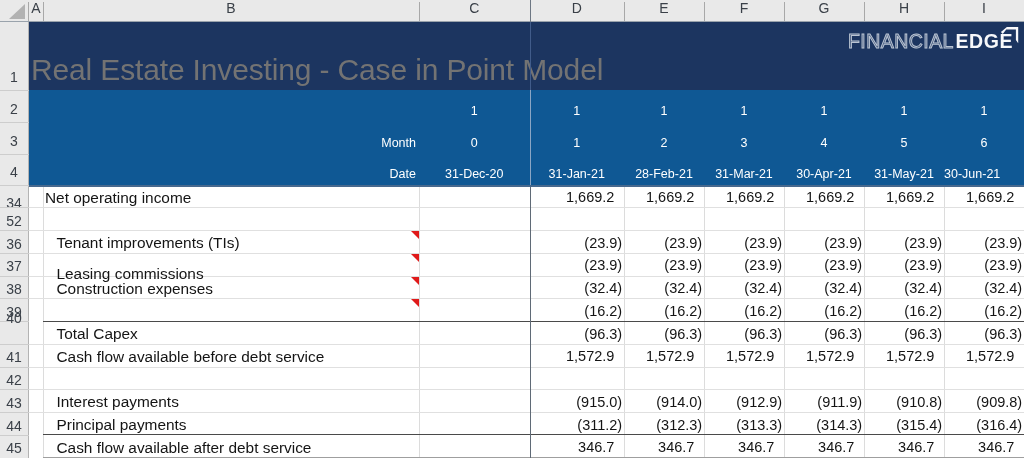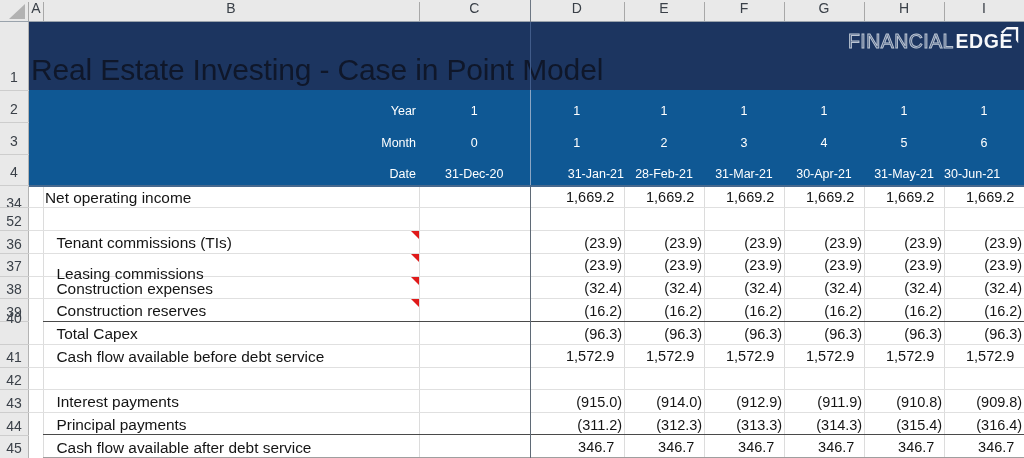--- a/index.html
+++ b/index.html
@@ -60,46 +60,45 @@
 <div class="rhl" style="top:350.3px;">41</div>
 <div class="a" style="left:0;top:366.5px;width:29px;height:1px;background:#cdcdcd;"></div>
 <div class="rhl" style="top:373.1px;">42</div>
 <div class="a" style="left:0;top:389.2px;width:29px;height:1px;background:#cdcdcd;"></div>
 <div class="rhl" style="top:395.8px;">43</div>
 <div class="a" style="left:0;top:412.0px;width:29px;height:1px;background:#cdcdcd;"></div>
 <div class="rhl" style="top:418.6px;">44</div>
 <div class="a" style="left:0;top:434.8px;width:29px;height:1px;background:#cdcdcd;"></div>
 <div class="rhl" style="top:441.3px;">45</div>
 <div class="a" style="left:29px;top:22px;width:995px;height:68px;background:#1c3560;"></div>
-<div class="a" style="left:31px;top:55px;font-size:30px;letter-spacing:-0.15px;color:#0f172a;white-space:nowrap;line-height:1;">Real Estate Investing - Case in Point Model</div>
+<div class="a" style="left:31px;top:55px;font-size:30px;letter-spacing:-0.15px;color:#737373;white-space:nowrap;line-height:1;">Real Estate Investing - Case in Point Model</div>
 <svg class="a" style="left:848px;top:25px;" width="172" height="34" viewBox="0 0 172 34">
 <text x="0" y="23" font-family="Liberation Sans" font-size="19.5" fill="rgba(185,196,212,0.28)" stroke="#bac4d2" stroke-width="0.95" letter-spacing="0.45">FINANCIAL</text>
 <text x="107.5" y="23" font-family="Liberation Sans" font-size="19.5" font-weight="bold" fill="#f7f8fa" letter-spacing="0.55">EDGE</text>
 <path d="M152.9,7.0 L158.9,2.1 L170.2,2.1 L170.2,18.3 L167.9,15.1 L167.9,4.6 L158.2,4.6 L154.8,8.9 Z" fill="#f7f8fa"></path>
 </svg>
 <div class="a" style="left:29px;top:90px;width:995px;height:95px;background:#0f5894;"></div>
-<div class="bh" style="left:43px;width:373px;bottom:340.5px;text-align:right;">Year</div>
 <div class="bh" style="left:43px;width:373px;bottom:308.5px;text-align:right;">Month</div>
 <div class="bh" style="left:43px;width:373px;bottom:277.5px;text-align:right;">Date</div>
 <div class="bh" style="left:419px;width:110.5px;bottom:340.5px;text-align:center;">1</div>
 <div class="bh" style="left:529.5px;width:94.5px;bottom:340.5px;text-align:center;">1</div>
 <div class="bh" style="left:624px;width:80px;bottom:340.5px;text-align:center;">1</div>
 <div class="bh" style="left:704px;width:80px;bottom:340.5px;text-align:center;">1</div>
 <div class="bh" style="left:784px;width:80px;bottom:340.5px;text-align:center;">1</div>
 <div class="bh" style="left:864px;width:80px;bottom:340.5px;text-align:center;">1</div>
 <div class="bh" style="left:944px;width:80px;bottom:340.5px;text-align:center;">1</div>
 <div class="bh" style="left:419px;width:110.5px;bottom:308.5px;text-align:center;">0</div>
 <div class="bh" style="left:529.5px;width:94.5px;bottom:308.5px;text-align:center;">1</div>
 <div class="bh" style="left:624px;width:80px;bottom:308.5px;text-align:center;">2</div>
 <div class="bh" style="left:704px;width:80px;bottom:308.5px;text-align:center;">3</div>
 <div class="bh" style="left:784px;width:80px;bottom:308.5px;text-align:center;">4</div>
 <div class="bh" style="left:864px;width:80px;bottom:308.5px;text-align:center;">5</div>
 <div class="bh" style="left:944px;width:80px;bottom:308.5px;text-align:center;">6</div>
 <div class="bh" style="left:419px;width:110.5px;bottom:277.5px;text-align:center;">31-Dec-20</div>
-<div class="bh" style="left:529.5px;width:94.5px;bottom:277.5px;text-align:right;">31-Jan-21</div>
+<div class="bh" style="left:529.5px;width:94.5px;bottom:277.5px;text-align:center;">31-Jan-21</div>
 <div class="bh" style="left:624px;width:80px;bottom:277.5px;text-align:center;">28-Feb-21</div>
 <div class="bh" style="left:704px;width:80px;bottom:277.5px;text-align:center;">31-Mar-21</div>
 <div class="bh" style="left:784px;width:80px;bottom:277.5px;text-align:center;">30-Apr-21</div>
 <div class="bh" style="left:864px;width:80px;bottom:277.5px;text-align:center;">31-May-21</div>
 <div class="bh" style="left:944px;width:80px;bottom:277.5px;">30-Jun-21</div>
 <div class="a" style="left:43px;top:185px;width:1px;height:273px;background:#dcdcdc;"></div>
 <div class="a" style="left:419px;top:185px;width:1px;height:273px;background:#dcdcdc;"></div>
 <div class="a" style="left:624px;top:185px;width:1px;height:273px;background:#dcdcdc;"></div>
 <div class="a" style="left:704px;top:185px;width:1px;height:273px;background:#dcdcdc;"></div>
 <div class="a" style="left:784px;top:185px;width:1px;height:273px;background:#dcdcdc;"></div>
@@ -128,24 +127,23 @@
 <svg class="a" style="left:411px;top:253.8px;" width="8" height="8">
       <polygon points="0,0 8,0 8,8" fill="#e01a1a"></polygon>
     </svg>
 <svg class="a" style="left:411px;top:276.5px;" width="8" height="8">
       <polygon points="0,0 8,0 8,8" fill="#e01a1a"></polygon>
     </svg>
 <svg class="a" style="left:411px;top:299.2px;" width="8" height="8">
       <polygon points="0,0 8,0 8,8" fill="#e01a1a"></polygon>
     </svg>
 <div class="lbl" style="left:45px;top:189.6px;">Net operating income</div>
-<div class="lbl" style="left:56.5px;top:235.1px;">Tenant commissions (TIs)</div>
+<div class="lbl" style="left:56.5px;top:235.1px;">Tenant improvements (TIs)</div>
 <div class="lbl" style="left:56.5px;top:266px;text-align:center;">Leasing commissions</div>
 <div class="lbl" style="left:56.5px;top:280.6px;">Construction expenses</div>
-<div class="lbl" style="left:56.5px;top:303.4px;">Construction reserves</div>
 <div class="lbl" style="left:56.5px;top:326.1px;">Total Capex</div>
 <div class="lbl" style="left:56.5px;top:348.9px;">Cash flow available before debt service</div>
 <div class="lbl" style="left:56.5px;top:394.4px;">Interest payments</div>
 <div class="lbl" style="left:56.5px;top:417.1px;">Principal payments</div>
 <div class="lbl" style="left:56.5px;top:439.9px;">Cash flow available after debt service</div>
 <div class="num" style="left:529.5px;width:84.9px;top:190.2px;">1,669.2</div>
 <div class="num" style="left:624px;width:70.4px;top:190.2px;">1,669.2</div>
 <div class="num" style="left:704px;width:70.4px;top:190.2px;">1,669.2</div>
 <div class="num" style="left:784px;width:70.4px;top:190.2px;">1,669.2</div>
 <div class="num" style="left:864px;width:70.4px;top:190.2px;">1,669.2</div>

